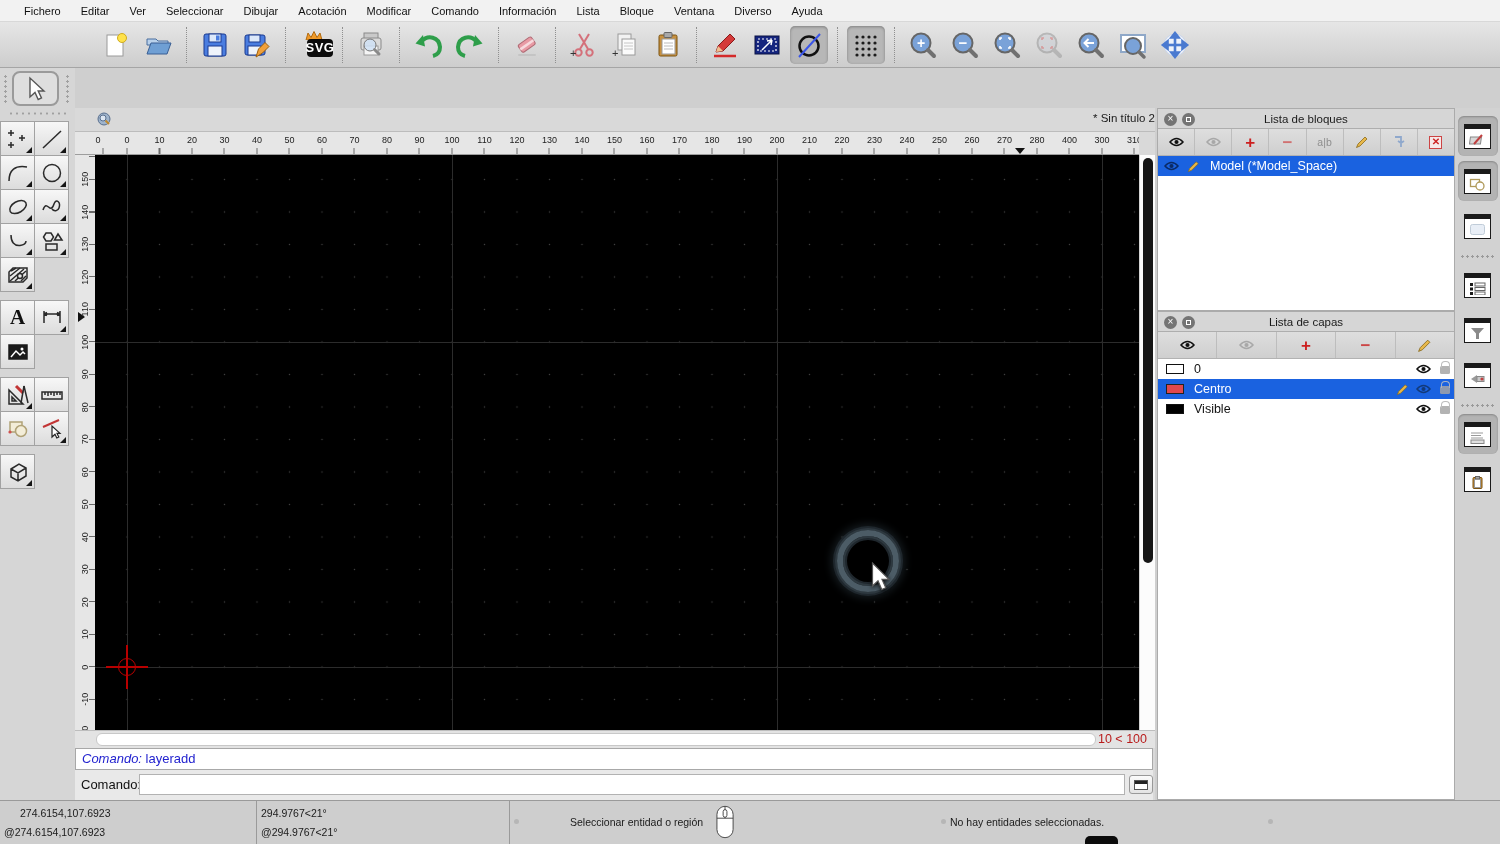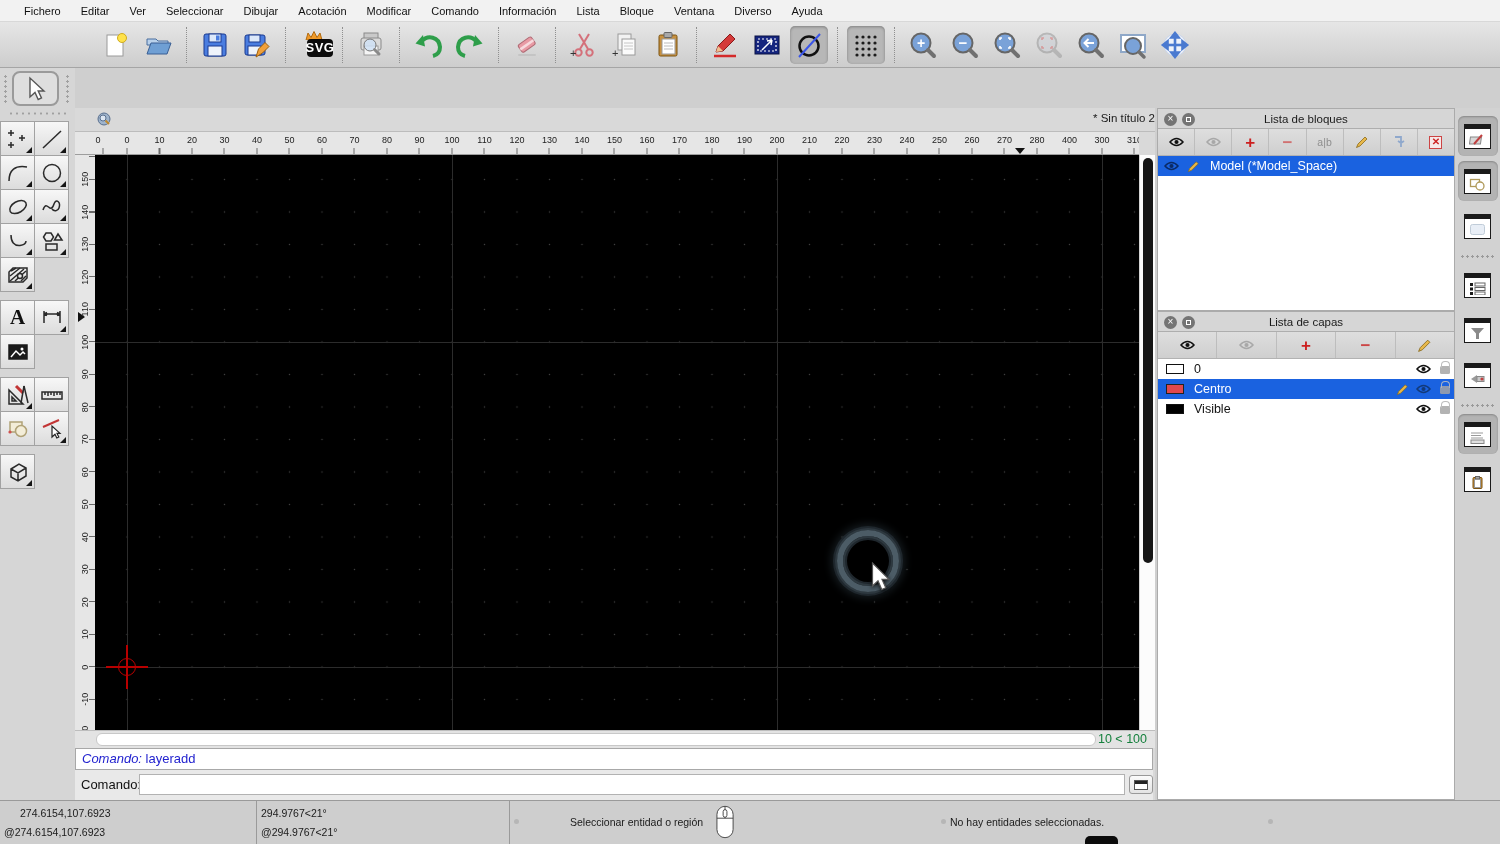--- a/index.html
+++ b/index.html
@@ -87,21 +87,21 @@
     border:6px solid #4c5c66;
     box-shadow:0 0 0 2px #2e3940, 0 0 0 4px #1f272d, 0 0 8px 6px rgba(80,105,120,.28),
       inset 0 0 0 2px #2e3940, inset 0 0 0 4px #1f272d; }
   .cursor { position:absolute; left:776px; top:407px; filter:drop-shadow(0 1px 2px rgba(0,0,0,.9)); }
 
   .vscroll { position:absolute; left:1064px; top:0; width:16px; height:575px; background:#fcfcfc; border-left:1px solid #d2d2d2; }
   .vthumb { position:absolute; left:3px; top:3px; width:10px; height:405px; background:#161616; border-radius:5px; }
 
   .hscrollstrip { position:absolute; left:0; top:622px; width:1080px; height:18px; background:#e3e3e3; border-top:1px solid #bdbdbd; }
   .hthumb { position:absolute; left:21px; top:2px; width:1000px; height:13px; background:#fff; border:1px solid #c8c8c8; border-radius:6px; }
-  .gridstatus { position:absolute; right:8px; top:1px; font-size:12.5px; color:#15803d; }
+  .gridstatus { position:absolute; right:8px; top:1px; font-size:12.5px; color:#b91c1c; }
 
   .cmdhistory { position:absolute; left:0; top:640px; width:1078px; height:22px; background:#fff; border:1px solid #a8a8a8;
     font-size:13px; color:#2323cf; padding:2px 6px; }
   .cmdhistory .lbl { font-style:italic; }
   .cmdrow { position:absolute; left:0; top:662px; width:1078px; height:30px; background:#e9e9e9; }
   .cmdlabel { position:absolute; left:6px; top:7px; font-size:13px; color:#111; }
   .cmdinput { position:absolute; left:64px; top:4px; width:986px; height:21px; background:#fff; border:1px solid #b2b2b2; font-size:13px; padding:0 4px; font-family:"Liberation Sans",sans-serif;}
   .cmddetach { position:absolute; left:1054px; top:5px; width:24px; height:19px; background:linear-gradient(#fbfbfb,#e3e3e3);
     border:1px solid #999; border-radius:3px; display:flex; align-items:center; justify-content:center; }
   .miniwin { width:14px; height:10px; border:1px solid #555; background:#fff; position:relative; }

